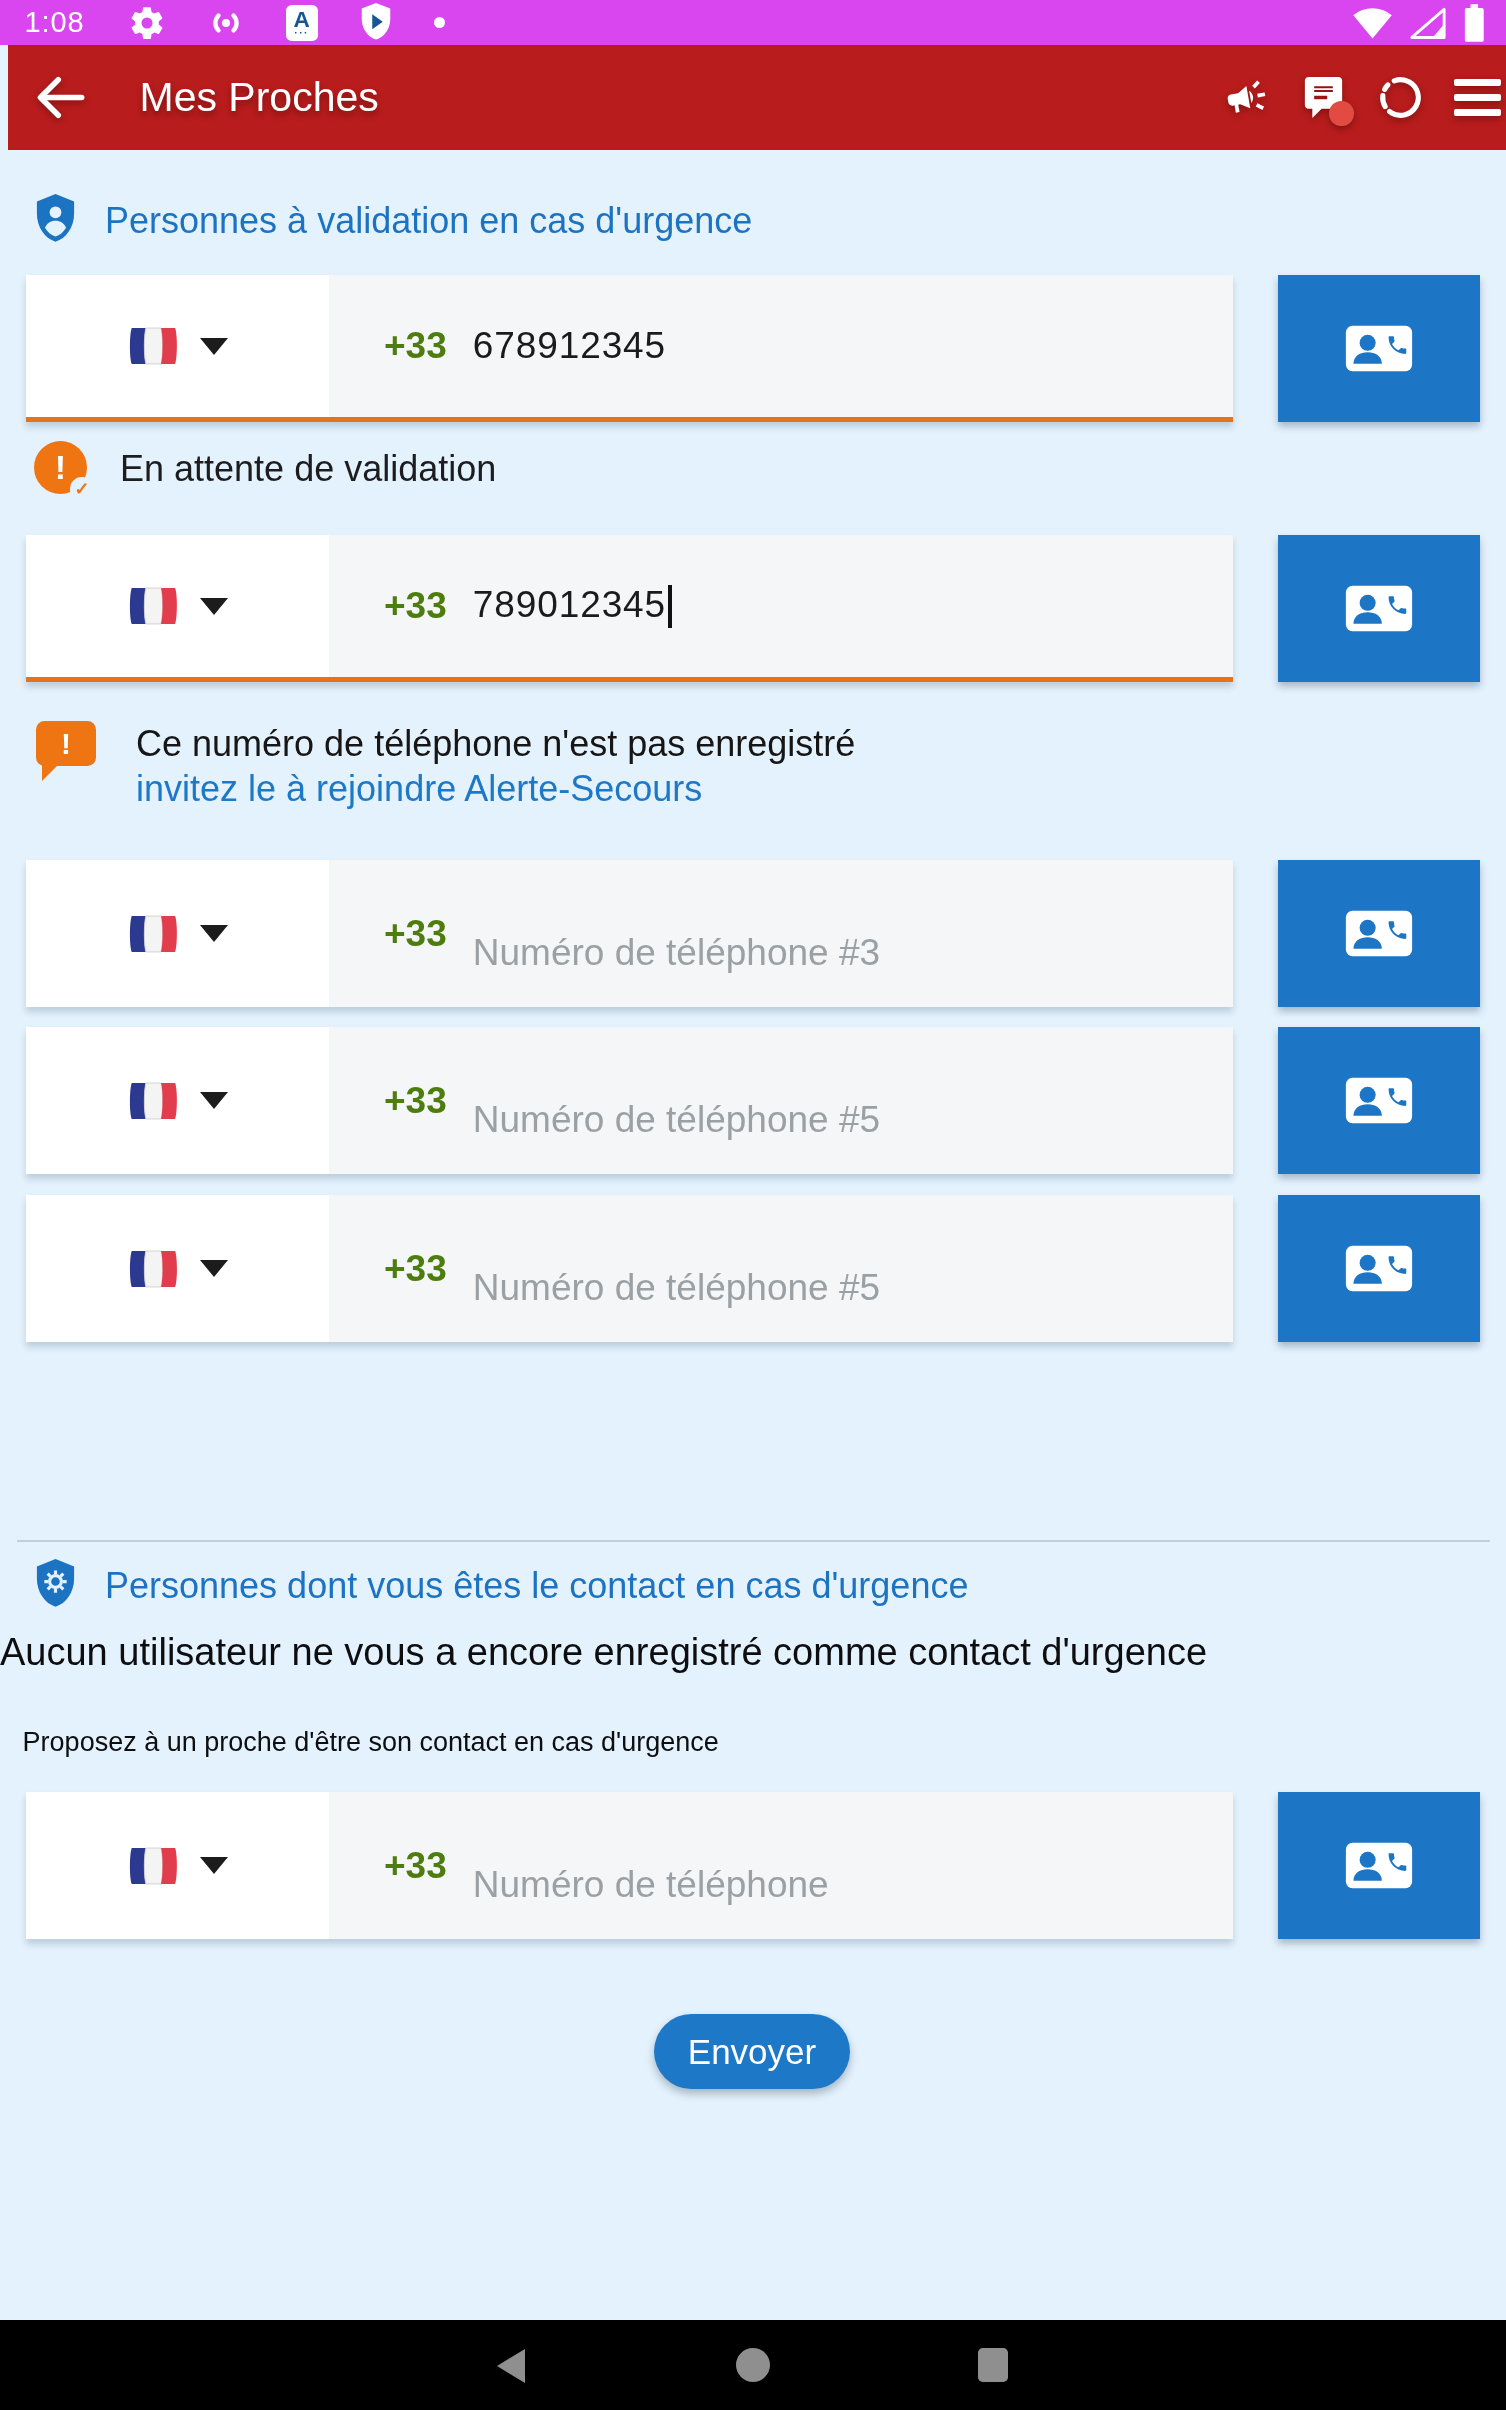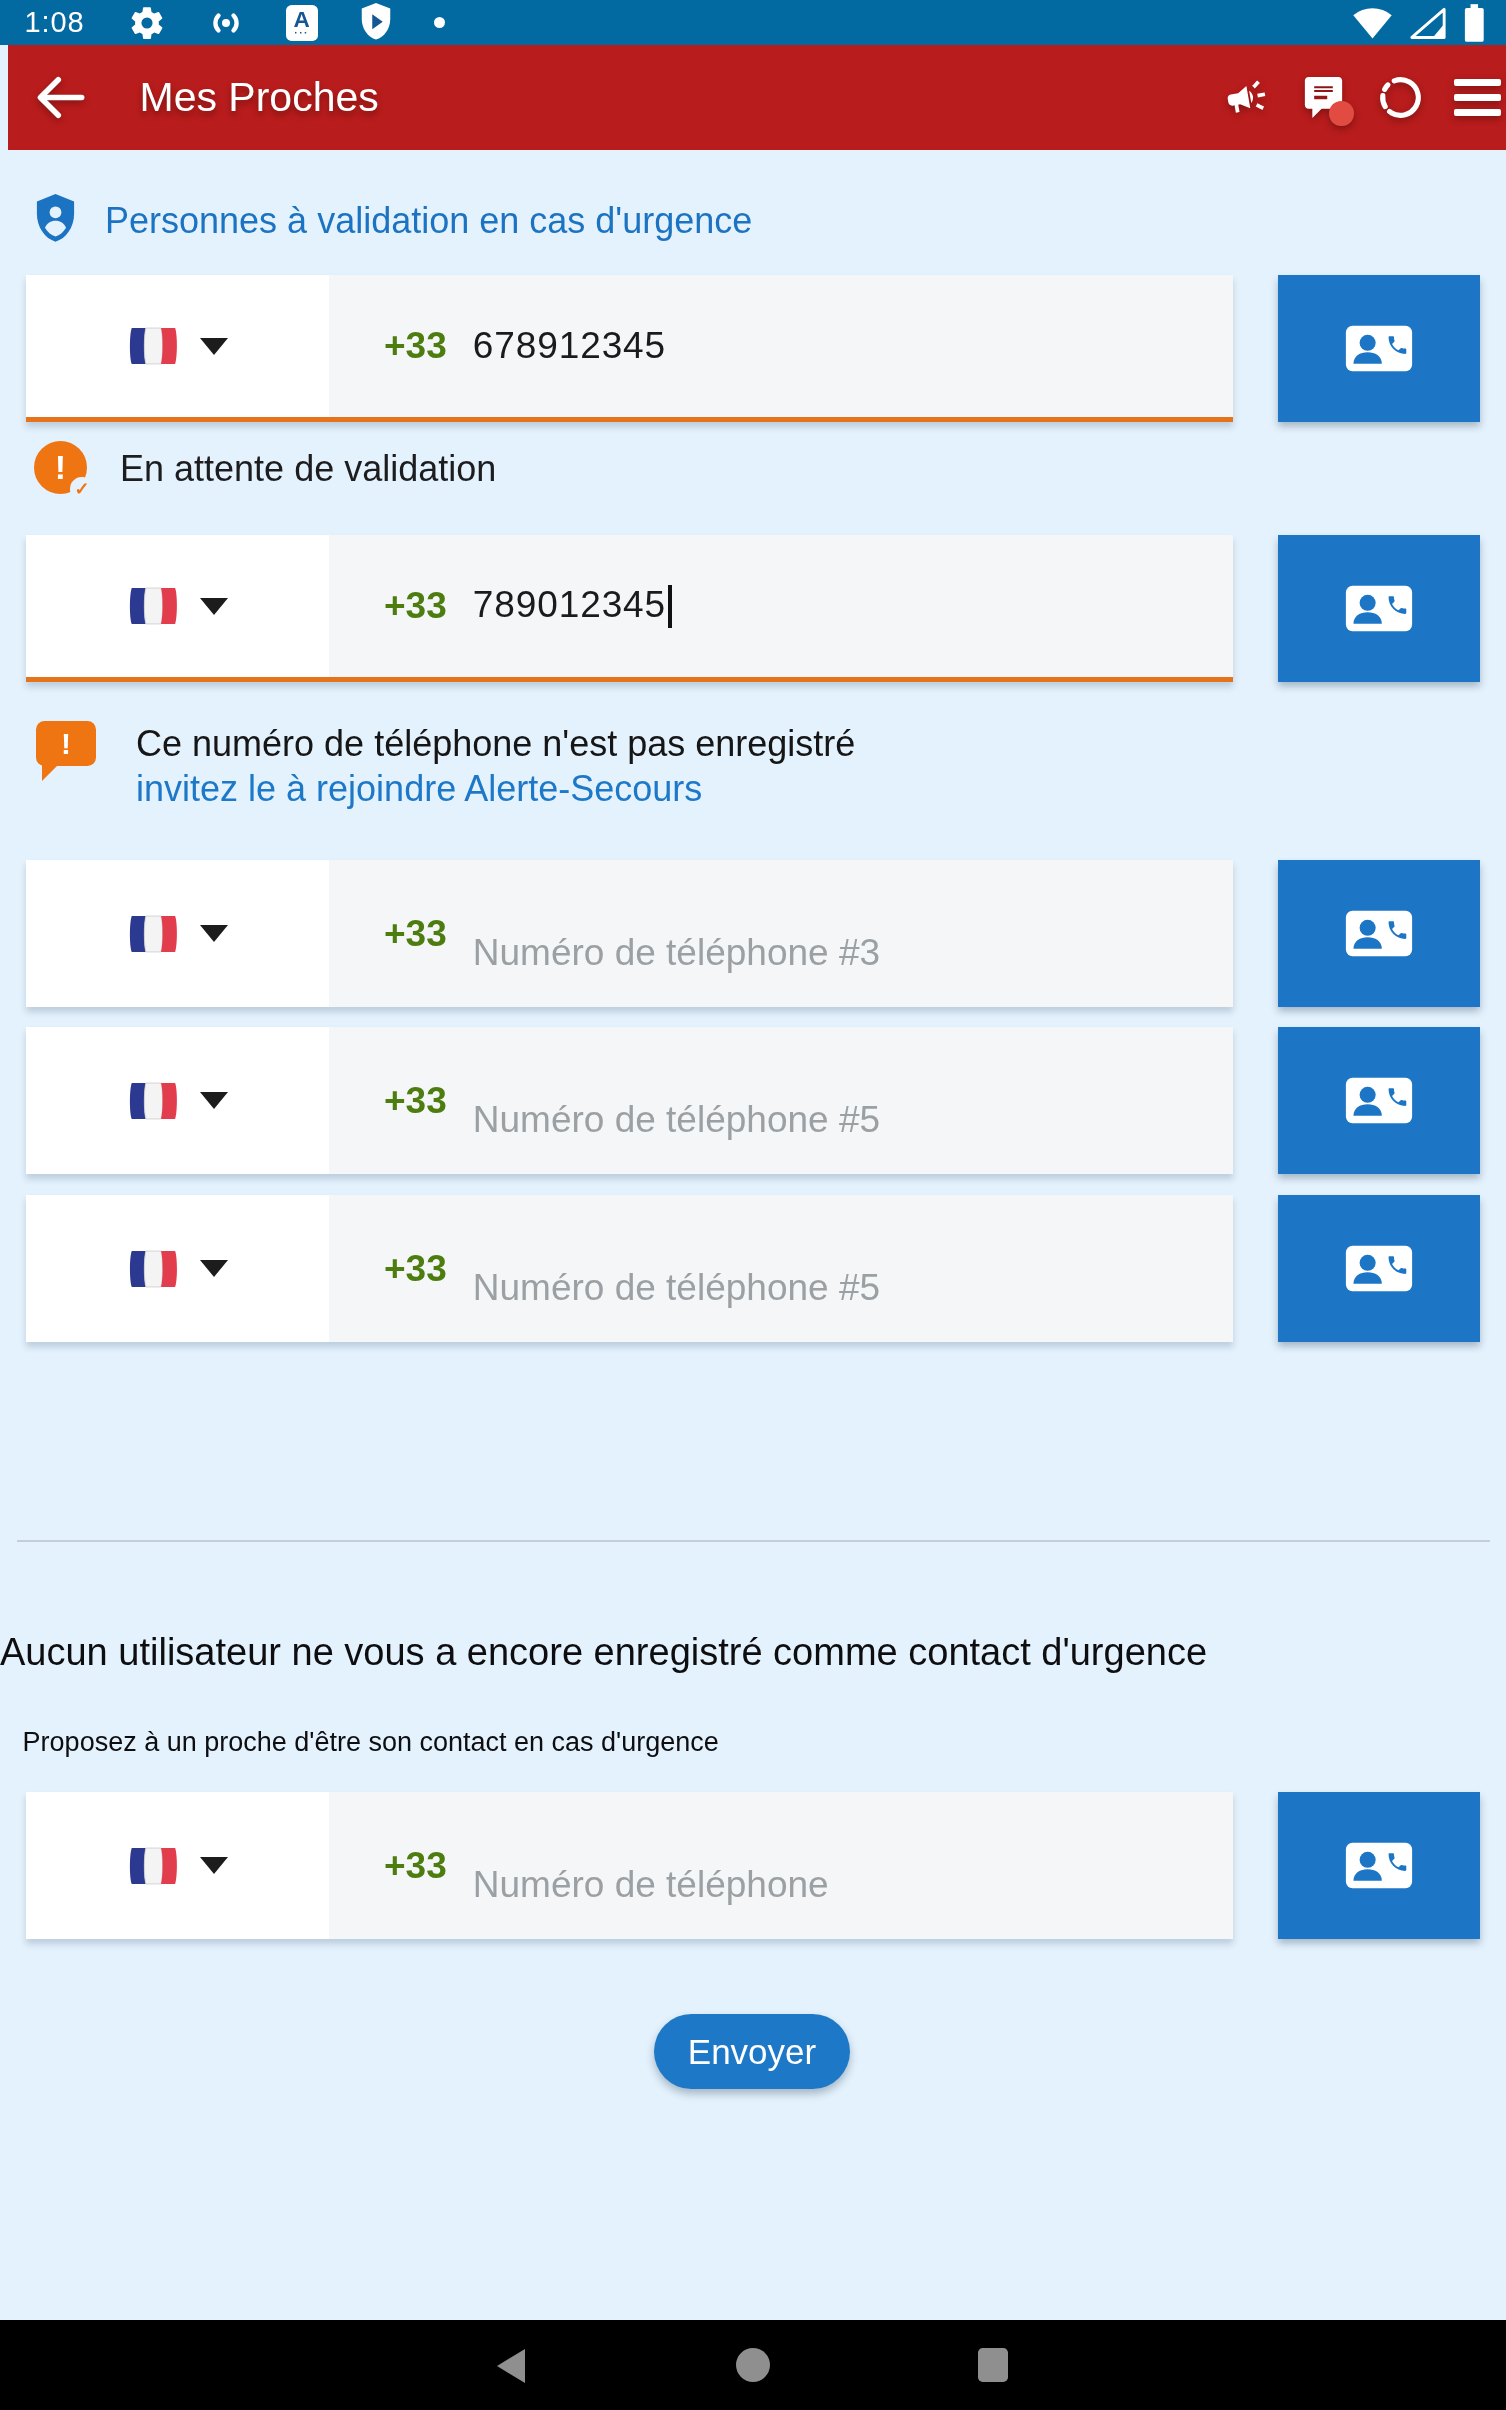--- a/index.html
+++ b/index.html
@@ -1,20 +1,20 @@
 <!DOCTYPE html>
 <html style="font-size:15px"><head>
 <meta charset="utf-8">
 <style>
   html,body{margin:0;padding:0;background:#000;}
   .screen{position:relative;width:1507px;height:2411px;background:#e4f2fd;
     font-family:"Liberation Sans",sans-serif;overflow:hidden;}
 
   
-  .statusbar{position:absolute;top:0;left:0;width:100%;height:45px;background:#0369a1;
+  .statusbar{position:absolute;top:0;left:0;width:100%;height:45px;background:#d946ef;
     display:flex;align-items:center;color:#fff;}
   .sb-time{font-size:29px;margin-left:24.5px;letter-spacing:0.9px;}
   .sb-left{display:flex;align-items:center;gap:40px;margin-left:43px;}
   .sb-right{position:absolute;right:21px;top:0;height:45px;display:flex;align-items:center;gap:15px;}
   .sb-ico{display:flex;align-items:center;justify-content:center;}
   .abox{width:32px;height:36px;background:#fff;border-radius:5.6px;color:#155693;
     font-weight:bold;font-size:22.6px;display:flex;flex-direction:column;align-items:center;justify-content:center;line-height:21px;}
   .abox .dots{font-size:10.4px;letter-spacing:1.9px;line-height:5.6px;}
   .sb-dot{width:11.3px;height:11.3px;border-radius:50%;background:#fff;}
 
@@ -322,20 +322,32 @@
         <circle cx="25" cy="23" r="8.5" fill="#1c76c5"></circle>
         <path d="M10 45c0-8 7-12 15-12s15 4 15 12z" fill="#1c76c5"></path>
         <path transform="translate(44,13) scale(1.55)" fill="#1c76c5" d="M4.4 7.2c1 1.9 2.5 3.4 4.4 4.4l1.5-1.5c.2-.2.4-.2.7-.2.8.3 1.6.4 2.4.4.4 0 .7.3.7.7v2.3c0 .4-.3.7-.7.7C7 14 2 9 2 2.7c0-.4.3-.7.7-.7H5c.4 0 .7.3.7.7 0 .8.1 1.6.4 2.4.1.2 0 .5-.2.7L4.4 7.2z"></path>
       </svg>
     </button>
   </div>
 
 
   <div class="divider" style="top:1540px;"></div>
 
+  <div class="sec-head" style="top:1559px;">
+    <span>
+      <svg width="47" height="51" viewBox="0 0 24 26" fill="#1c73c2">
+        <path d="M12 0 2.5 3.8v6.4c0 6.6 4.1 12.6 9.5 14.1 5.4-1.5 9.5-7.5 9.5-14.1V3.8L12 0z"></path>
+        <g stroke="#e4f2fd" stroke-width="1.6" fill="none">
+          <circle cx="12" cy="11.5" r="3"></circle>
+          <path d="M12 5.8v2M12 15.2v2M6.3 11.5h2M15.7 11.5h2M8 7.5l1.4 1.4M14.6 14.1 16 15.5M16 7.5l-1.4 1.4M9.4 14.1 8 15.5"></path>
+        </g>
+      </svg>
+    </span>
+    <span class="txt">Personnes dont vous êtes le contact en cas d'urgence</span>
+  </div>
 
   <div class="empty-msg">Aucun utilisateur ne vous a encore enregistré comme contact d'urgence</div>
   <div class="propose-msg">Proposez à un proche d'être son contact en cas d'urgence</div>
 
   <div class="crow" style="top:1792px;">
     <div class="field">
       <div class="flagcell">
         <svg width="51" height="40" viewBox="0 0 54 42">
           <path d="M5 2 C2.5 9 2.5 33 5 40 L20 40 C17.8 33 17.8 9 20 2 Z" fill="#2b3990"></path>
           <path d="M20 2 C17.8 9 17.8 33 20 40 L36 40 C38.2 33 38.2 9 36 2 Z" fill="#f4f4f4" stroke="#c9c9c9" stroke-width="0.8"></path>

